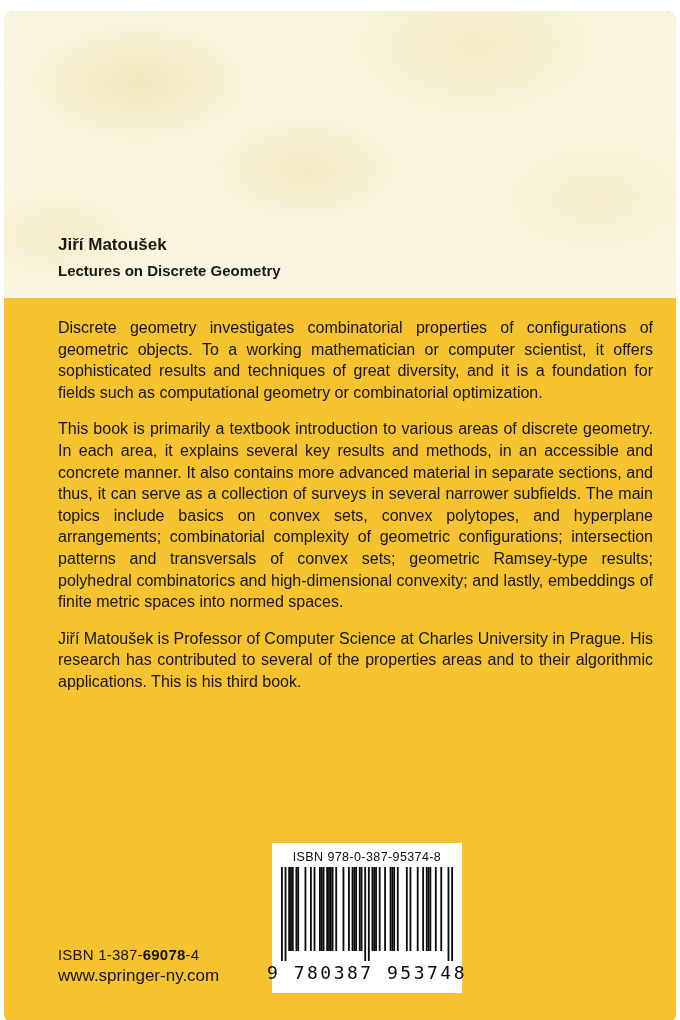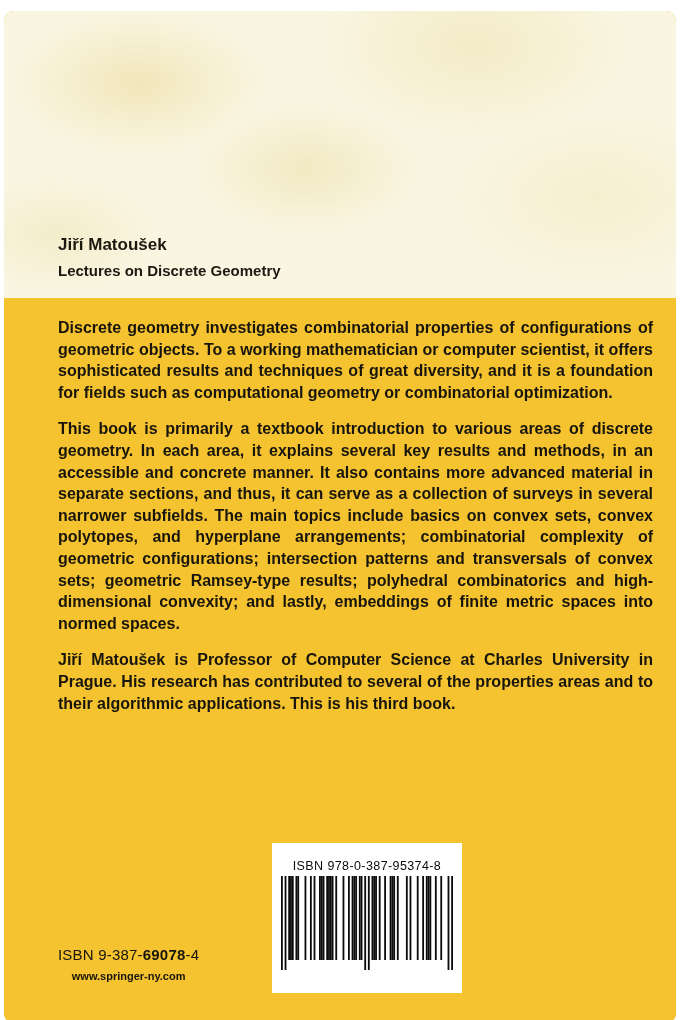--- a/index.html
+++ b/index.html
@@ -58,42 +58,41 @@
   }
   
   .bottom-section {
     position: relative;
     width: 100%;
     height: 725px;
     background: #f5c230;
   }
   .description {
     padding: 19px 23px 0 54px;
-    font-weight: bold;
   }
   .description p {
     margin: 0 0 15px 0;
     font-size: 16px;
     line-height: 21.6px;
     color: #17150c;
     text-align: justify;
   }
   
   .barcode-box {
     position: absolute;
     left: 268px;
     top: 832px;
     width: 190px;
     height: 150px;
     background: #ffffff;
     box-sizing: border-box;
     display: flex;
     flex-direction: column;
     align-items: center;
-    padding: 15px 8px 0 8px;
+    padding: 6px 8px 0 8px;
   }
   .barcode-label {
     font-size: 12.5px;
     letter-spacing: 0.4px;
     color: #0c0c0c;
     white-space: nowrap;
     margin-top: 1px;
   }
   .barcode-svg {
     width: 172px;
@@ -117,22 +116,22 @@
     top: 934px;
     color: #17150c;
   }
   .footer-isbn {
     font-size: 15px;
     line-height: 20px;
     letter-spacing: 0.2px;
   }
   .footer-isbn .bold { font-weight: 700; }
   .website-url {
-    font-size: 11px;
-    font-weight: 700;
+    font-size: 17px;
+    font-weight: 400;
     line-height: 22px;
     text-align: center;
   }
 </style>
 </head>
 <body>
 
 <div class="page">
   <div class="cover">
 
@@ -195,21 +194,22 @@
           <rect x="75" y="0" width="1" height="84"></rect>
           <rect x="78" y="0" width="1" height="84"></rect>
           <rect x="80" y="0" width="1" height="84"></rect>
           <rect x="81" y="0" width="1" height="84"></rect>
           <rect x="82" y="0" width="1" height="84"></rect>
           <rect x="85" y="0" width="1" height="84"></rect>
           <rect x="88" y="0" width="1" height="84"></rect>
           <rect x="92" y="0" width="1" height="94"></rect>
           <rect x="94" y="0" width="1" height="94"></rect>
         </svg>
+      <div class="barcode-digits">9 780387 953748</div>
     </div>
 
     <div class="footer">
-      <div class="footer-isbn"><span>ISBN 9-387-</span><span class="bold">69078</span><span>-4</span></div>
+      <div class="footer-isbn"><span>ISBN 1-387-</span><span class="bold">69078</span><span>-4</span></div>
       <div class="website-url">www.springer-ny.com</div>
     </div>
 
   </div>
 </div>
 
 </body></html>

